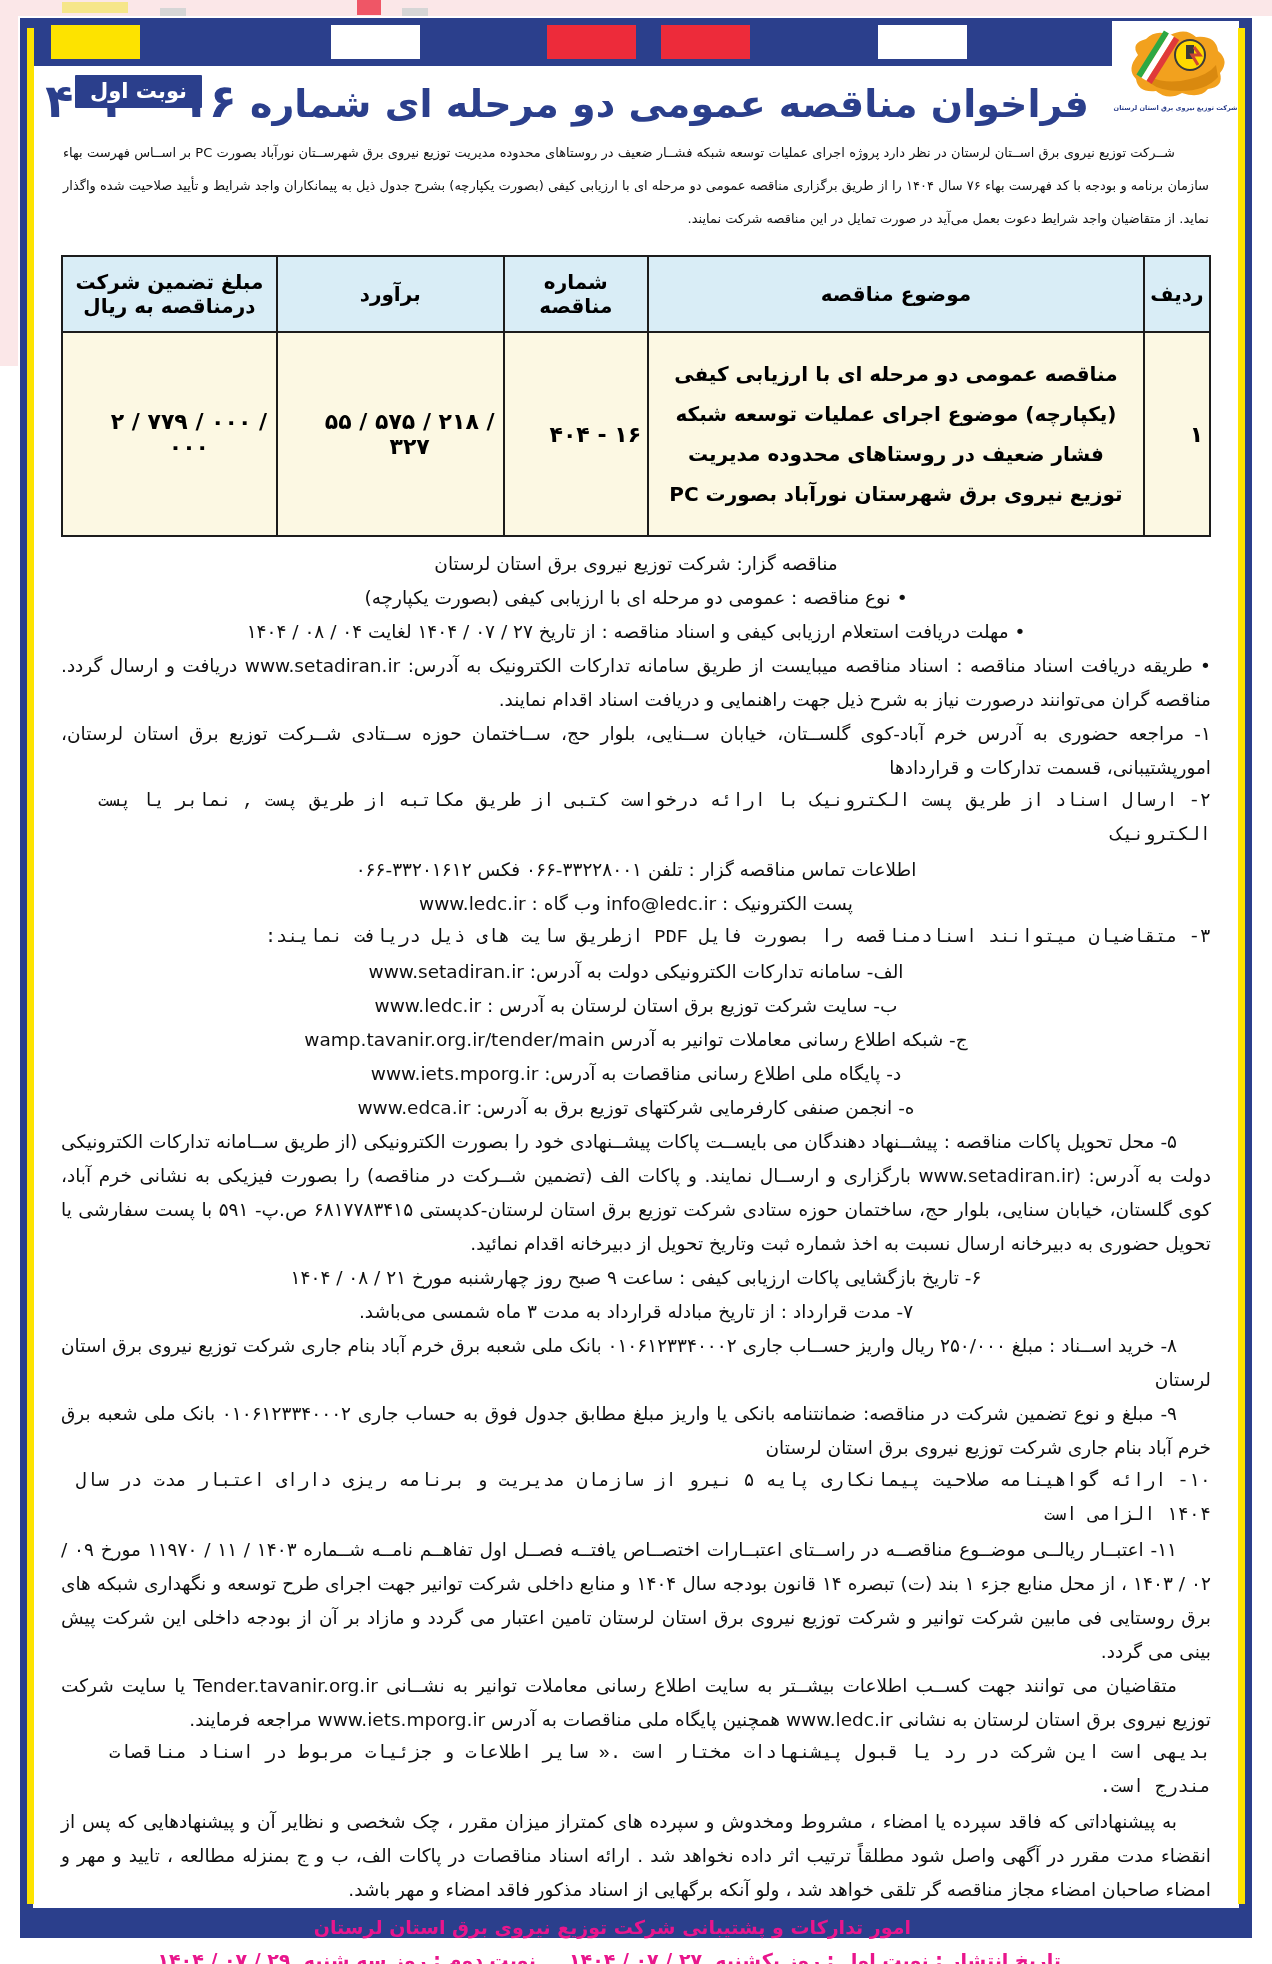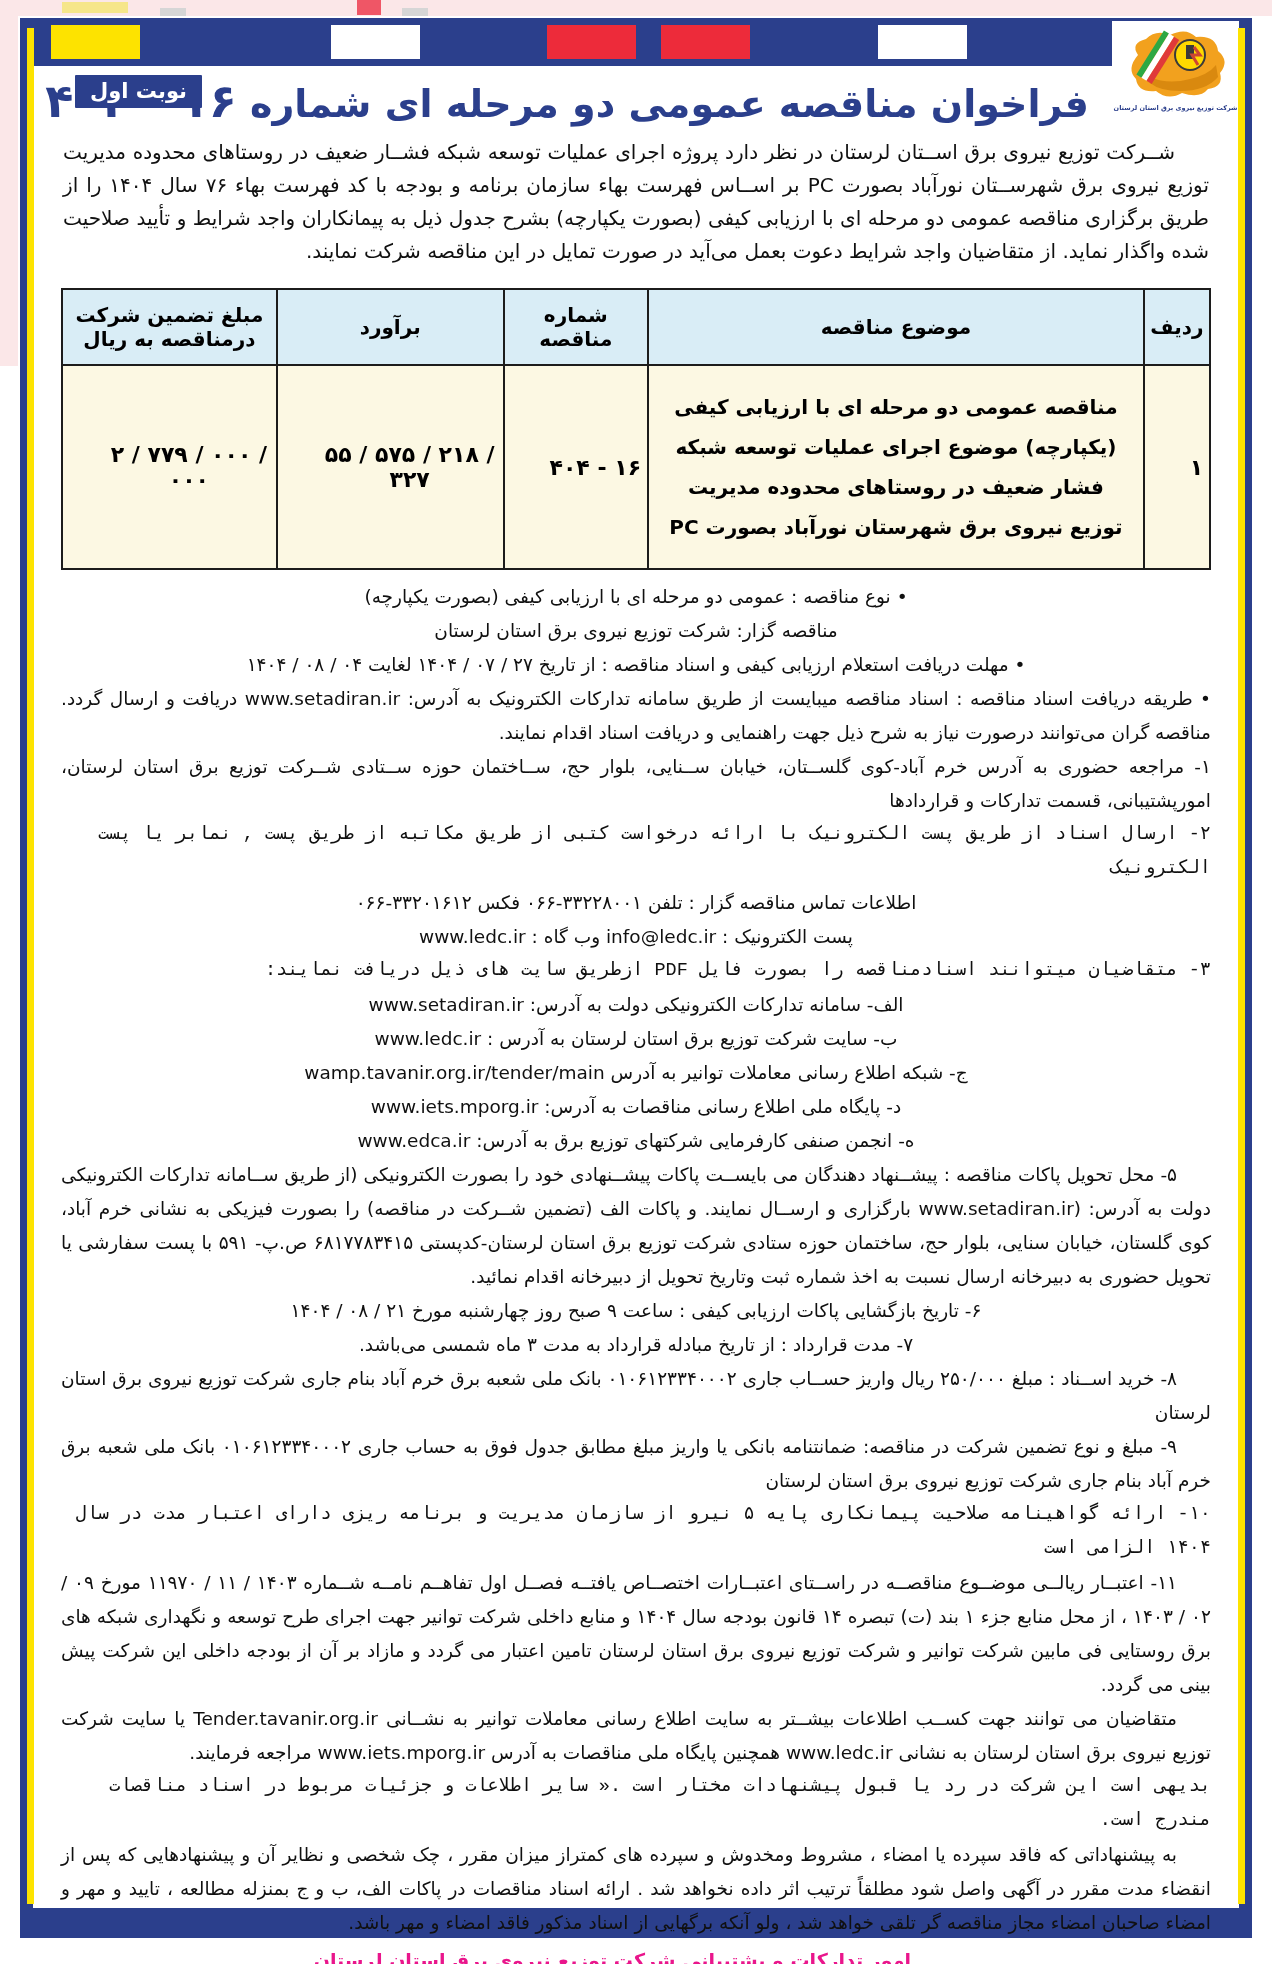--- a/index.html
+++ b/index.html
@@ -33,21 +33,21 @@
   .logo-caption{font-size:6.5px;color:#2b3f8c;font-weight:bold;margin-top:1px;white-space:nowrap;}
 
   .titlerow{position:relative;height:62px;background:#fff;}
   .issue-chip{position:absolute;left:42px;top:9px;background:#2b3f8c;color:#fff;
               font-size:21px;font-weight:bold;padding:6px 15px;line-height:1;border-radius:1px;}
   .main-title{direction:rtl;text-align:center;color:#2b3f8c;font-weight:bold;font-size:38px;
               padding:8px 150px 0 170px;white-space:nowrap;}
   .main-title .num{font-size:46px;letter-spacing:1px;}
 
   .content{position:relative;direction:rtl;padding:0 28px;z-index:1;}
-  .intro{font-size:20px;line-height:33px;text-align:justify;margin:8px 2px 20px;color:#111;}
+  .intro{font-size:13px;line-height:33px;text-align:justify;margin:8px 2px 20px;color:#111;}
   .intro,.bl{color:#101010;}
 
   table.tender{width:100%;border-collapse:collapse;margin:6px 0 10px;}
   table.tender th,table.tender td{border:2px solid #1c1c1c;}
   table.tender th{background:#d9edf6;font-size:20px;font-weight:bold;height:72px;color:#000;}
   td.cell-subject{background:#fcf8e3;font-size:20px;font-weight:bold;line-height:40px;
                   text-align:center;padding:6px 14px;height:190px;color:#000;}
   td.cell-num{background:#fcf8e3;direction:ltr;text-align:center;font-weight:bold;font-size:22px;color:#000;padding-left:40px;}
 
   .bl{margin:0;font-size:18.5px;line-height:34px;}
@@ -154,22 +154,22 @@
           <tr>
             <td class="cell-num">۱</td>
             <td class="cell-subject">مناقصه عمومی دو مرحله ای با ارزیابی کیفی (یکپارچه) موضوع اجرای عملیات توسعه شبکه فشار ضعیف در روستاهای محدوده مدیریت توزیع نیروی برق شهرستان نورآباد بصورت PC</td>
             <td class="cell-num">۴۰۴ - ۱۶</td>
             <td class="cell-num">۵۵ / ۵۷۵ / ۲۱۸ / ۳۲۷</td>
             <td class="cell-num">۲ / ۷۷۹ / ۰۰۰ / ۰۰۰</td>
           </tr>
         </tbody>
       </table>
 
+      <p class="bl c">مناقصه گزار: شرکت توزیع نیروی برق استان لرستان</p>
       <p class="bl c">• نوع مناقصه : عمومی  دو  مرحله ای با ارزیابی کیفی (بصورت یکپارچه)</p>
-      <p class="bl c">مناقصه گزار: شرکت توزیع نیروی برق استان لرستان</p>
       <p class="bl c">• مهلت دریافت استعلام ارزیابی کیفی و اسناد مناقصه : از تاریخ ۲۷ / ۰۷ / ۱۴۰۴ لغایت ۰۴ / ۰۸ / ۱۴۰۴</p>
       <p class="bl j">• طریقه دریافت اسناد مناقصه : اسناد مناقصه میبایست از طریق سامانه تدارکات الکترونیک به آدرس: www.setadiran.ir دریافت و ارسال گردد. مناقصه گران می‌توانند درصورت نیاز به شرح ذیل جهت راهنمایی و دریافت اسناد اقدام نمایند.</p>
       <p class="bl j">۱- مراجعه حضوری به آدرس خرم آباد-کوی گلســتان، خیابان ســنایی، بلوار حج، ســاختمان حوزه ســتادی شــرکت توزیع برق استان لرستان، امورپشتیبانی، قسمت تدارکات و قراردادها</p>
       <p class="bl r">۲- ارسال اسناد از طریق پست الکترونیک با ارائه درخواست کتبی از طریق مکاتبه از طریق پست , نمابر یا پست الکترونیک</p>
       <p class="bl c">اطلاعات تماس مناقصه گزار : تلفن ۳۳۲۲۸۰۰۱-۰۶۶  فکس ۳۳۲۰۱۶۱۲-۰۶۶</p>
       <p class="bl c">پست الکترونیک : info@ledc.ir   وب گاه : www.ledc.ir</p>
       <p class="bl r">۳- متقاضیان میتوانند اسنادمناقصه را بصورت فایل PDF ازطریق سایت های ذیل دریافت نمایند:</p>
       <p class="bl c">الف- سامانه تدارکات الکترونیکی دولت به آدرس: www.setadiran.ir</p>
       <p class="bl c">ب- سایت شرکت توزیع برق استان لرستان به آدرس : www.ledc.ir</p>
       <p class="bl c">ج- شبکه اطلاع رسانی معاملات توانیر به آدرس wamp.tavanir.org.ir/tender/main</p>

